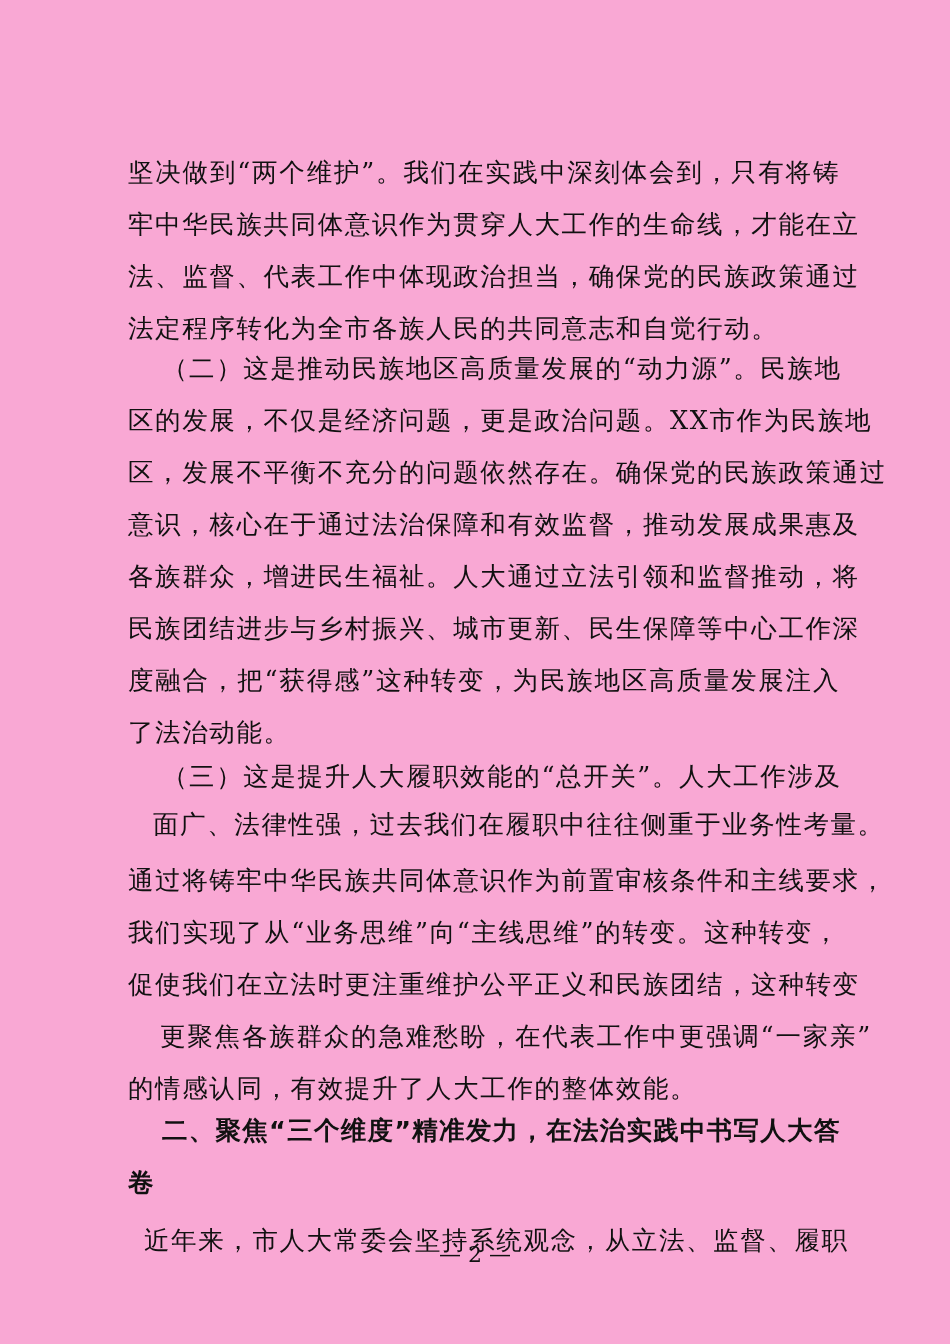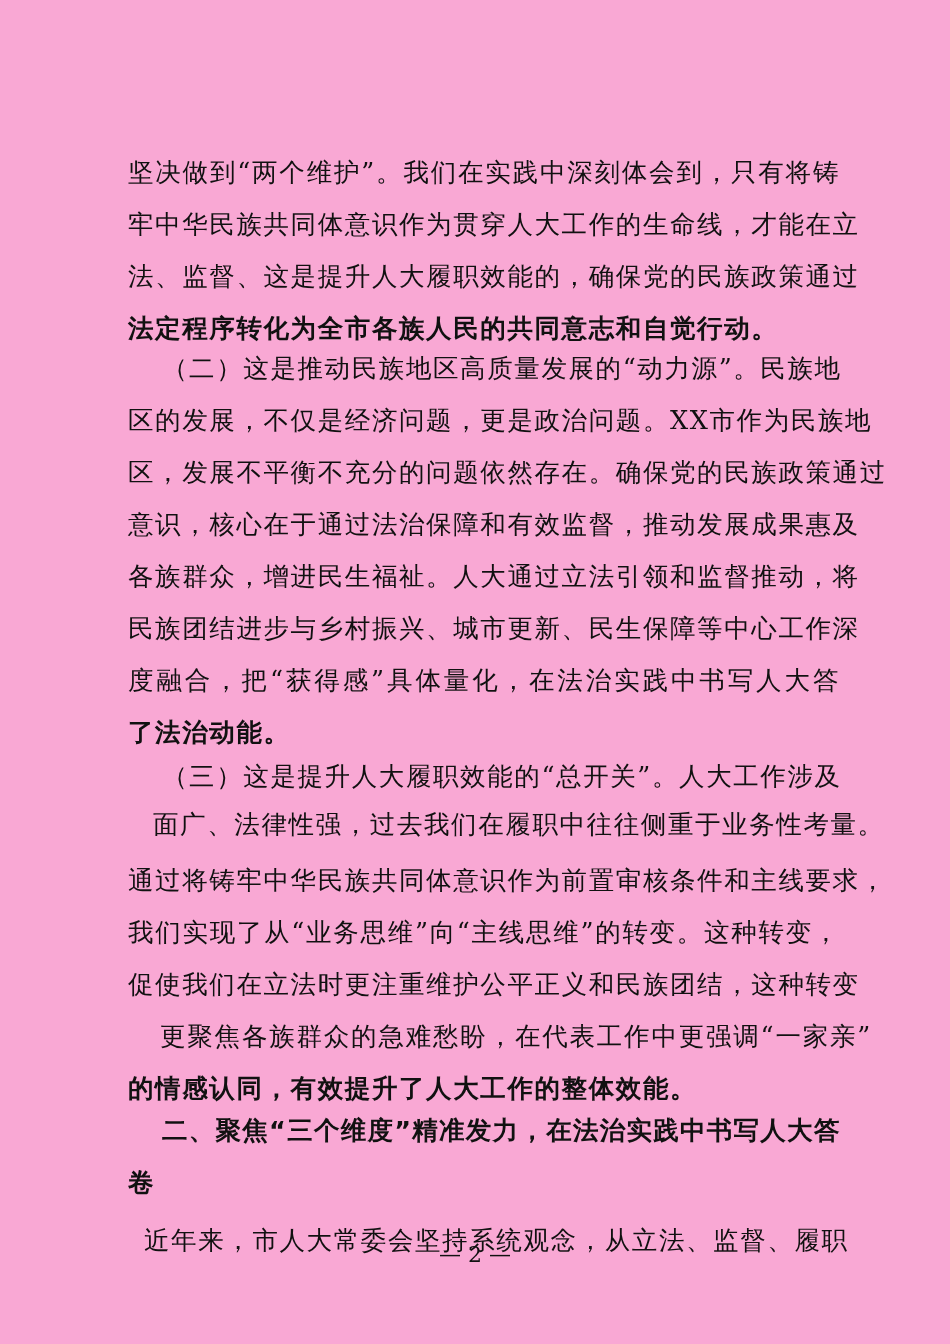--- a/index.html
+++ b/index.html
@@ -1,38 +1,38 @@
 <!DOCTYPE html>
 <html><head>
   <meta charset="utf-8">
   <style>
     html, body { margin: 0; padding: 0; background: #ffffff; }
     body { width: 950px; height: 1344px; position: relative; overflow: hidden; color: #111; font-family: "DejaVu Serif", serif; }
     .page { position: absolute; left: 0; top: 0; width: 950px; height: 1344px; background: #f9a8d4; }
     .line { position: absolute; left: 128px; width: 712px; font-size: 25.5px; line-height: 1; white-space: nowrap; letter-spacing: 1.6px; text-align: justify; text-align-last: justify; }
-    .line.short { text-align-last: left; font-weight: bold; }
+    .line.short { text-align-last: left; }
     .heading { font-family: "DejaVu Sans", sans-serif; font-weight: bold; letter-spacing: 0.6px; }
     .page-number { position: absolute; left: 0; width: 950px; top: 1242px; text-align: center; font-size: 22px; font-family: "DejaVu Serif", serif; }
   </style>
 </head>
 <body>
 
 <div class="page">
   <div id="lines">
       <div class="line" style="top: 160px;">坚决做到“两个维护”。我们在实践中深刻体会到，只有将铸</div>
       <div class="line" style="top: 212px;">牢中华民族共同体意识作为贯穿人大工作的生命线，才能在立</div>
-      <div class="line" style="top: 264px;">法、监督、这是提升人大履职效能的，确保党的民族政策通过</div>
+      <div class="line" style="top: 264px;">法、监督、代表工作中体现政治担当，确保党的民族政策通过</div>
       <div class="line short" style="top: 316px;">法定程序转化为全市各族人民的共同意志和自觉行动。</div>
       <div class="line" style="top: 356px; left: 162px; width: 678px;">（二）这是推动民族地区高质量发展的“动力源”。民族地</div>
       <div class="line" style="top: 408px;">区的发展，不仅是经济问题，更是政治问题。XX市作为民族地</div>
       <div class="line" style="top: 460px;">区，发展不平衡不充分的问题依然存在。确保党的民族政策通过</div>
       <div class="line" style="top: 512px;">意识，核心在于通过法治保障和有效监督，推动发展成果惠及</div>
       <div class="line" style="top: 564px;">各族群众，增进民生福祉。人大通过立法引领和监督推动，将</div>
       <div class="line" style="top: 616px;">民族团结进步与乡村振兴、城市更新、民生保障等中心工作深</div>
-      <div class="line" style="top: 668px;">度融合，把“获得感”具体量化，在法治实践中书写人大答</div>
+      <div class="line" style="top: 668px;">度融合，把“获得感”这种转变，为民族地区高质量发展注入</div>
       <div class="line short" style="top: 720px;">了法治动能。</div>
       <div class="line" style="top: 764px; left: 162px; width: 678px;">（三）这是提升人大履职效能的“总开关”。人大工作涉及</div>
       <div class="line" style="top: 812px; margin-left: 25px;">面广、法律性强，过去我们在履职中往往侧重于业务性考量。</div>
       <div class="line" style="top: 868px;">通过将铸牢中华民族共同体意识作为前置审核条件和主线要求，</div>
       <div class="line" style="top: 920px;">我们实现了从“业务思维”向“主线思维”的转变。这种转变，</div>
       <div class="line" style="top: 972px;">促使我们在立法时更注重维护公平正义和民族团结，这种转变</div>
       <div class="line" style="top: 1024px; margin-left: 32px;">更聚焦各族群众的急难愁盼，在代表工作中更强调“一家亲”</div>
       <div class="line short" style="top: 1076px;">的情感认同，有效提升了人大工作的整体效能。</div>
       <div class="line heading" style="top: 1118px; left: 162px; width: 678px;">二、聚焦“三个维度”精准发力，在法治实践中书写人大答</div>
       <div class="line short heading" style="top: 1170px;">卷</div>

